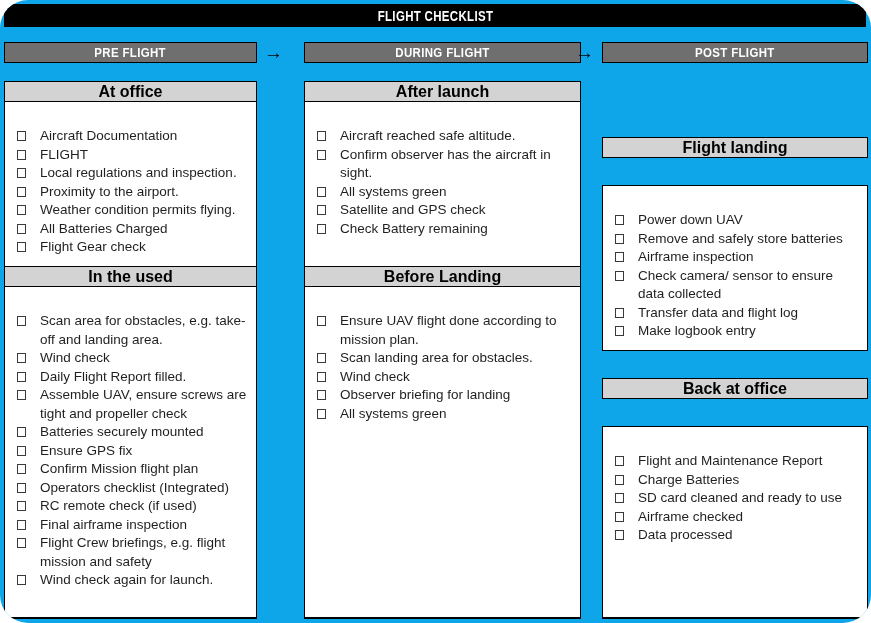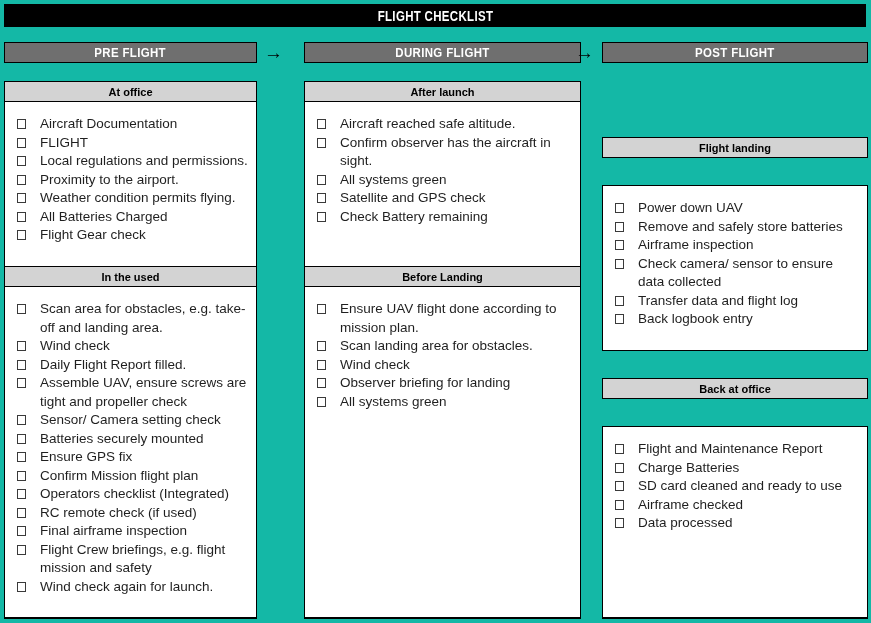--- a/index.html
+++ b/index.html
@@ -7,21 +7,21 @@
     --title-text:#ffffff;
     --phase-bar-bg:#6f6f6f;
     --phase-text:#ffffff;
     --section-header-bg:#d3d3d3;
     --border:#000000;
     --body-text:#1f1f1f;
   }
   *{box-sizing:border-box;margin:0;padding:0;}
   html,body{background:#ffffff;}
   body{font-family:"Liberation Sans",sans-serif;color:var(--body-text);}
-  .page{position:relative;width:871px;height:623px;background:#14b8a6;overflow:hidden;}
+  .page{position:relative;width:871px;height:623px;background:#0ea5e9;overflow:hidden;border-radius:28px;}
 
   .title-bar{
     position:absolute;left:4px;top:4px;width:862px;height:23px;
     background:var(--title-bar-bg);
     display:flex;align-items:center;justify-content:center;
   }
   .title-bar span{
     display:inline-block;color:var(--title-text);font-weight:bold;font-size:14px;
     transform:scaleX(.82);letter-spacing:.4px;white-space:nowrap;
   }
@@ -39,31 +39,31 @@
   .phasebar span{
     display:inline-block;color:var(--phase-text);font-weight:bold;font-size:13.5px;
     transform:scaleX(.85);letter-spacing:.4px;white-space:nowrap;
   }
   .phase-gap{flex:0 0 18px;}
 
   .sect-header{
     height:21px;flex:0 0 21px;background:var(--section-header-bg);
     border:1px solid var(--border);
     display:flex;align-items:center;justify-content:center;
-    font-weight:bold;font-size:11px;color:#000;
+    font-weight:bold;font-size:16px;color:#000;
   }
   .content{
     background:#ffffff;border:1px solid var(--border);border-bottom-width:2px;
     margin-top:-1px;overflow:hidden;
   }
   .content.first{flex:0 0 166px;border-bottom-width:1px;}
   .content.second{flex:1 1 auto;}
   .sect-header.stacked{margin-top:-1px;}
 
-  ul.checklist{list-style:none;padding:13px 4px 0 8px;margin:0;}
+  ul.checklist{list-style:none;padding:25px 4px 0 8px;margin:0;}
   li.item{display:flex;align-items:flex-start;line-height:18.5px;font-size:13.5px;}
   .cb{
     flex:0 0 auto;width:9px;height:10px;margin:4px 0 0 4px;
     border:1px solid #3a3a3a;background:#ffffff;
   }
   .txt{margin-left:14px;}
 
   .arrow{
     position:absolute;top:42px;height:21px;
     display:flex;align-items:center;justify-content:center;
@@ -96,21 +96,21 @@
     <span class="txt">Aircraft Documentation</span>
   </li>
 
   <li class="item">
     <span class="cb"></span>
     <span class="txt">FLIGHT</span>
   </li>
 
   <li class="item">
     <span class="cb"></span>
-    <span class="txt">Local regulations and permissions.</span>
+    <span class="txt">Local regulations and inspection.</span>
   </li>
 
   <li class="item">
     <span class="cb"></span>
     <span class="txt">Proximity to the airport.</span>
   </li>
 
   <li class="item">
     <span class="cb"></span>
     <span class="txt">Weather condition permits flying.</span>
@@ -145,24 +145,20 @@
   <li class="item">
     <span class="cb"></span>
     <span class="txt">Daily Flight Report filled.</span>
   </li>
 
   <li class="item">
     <span class="cb"></span>
     <span class="txt">Assemble UAV, ensure screws are tight and propeller check</span>
   </li>
 
-  <li class="item">
-    <span class="cb"></span>
-    <span class="txt">Sensor/ Camera setting check</span>
-  </li>
 
   <li class="item">
     <span class="cb"></span>
     <span class="txt">Batteries securely mounted</span>
   </li>
 
   <li class="item">
     <span class="cb"></span>
     <span class="txt">Ensure GPS fix</span>
   </li>
@@ -303,21 +299,21 @@
     <span class="txt">Check camera/ sensor to ensure data collected</span>
   </li>
 
   <li class="item">
     <span class="cb"></span>
     <span class="txt">Transfer data and flight log</span>
   </li>
 
   <li class="item">
     <span class="cb"></span>
-    <span class="txt">Back logbook entry</span>
+    <span class="txt">Make logbook entry</span>
   </li>
 </ul>
     </div>
     <div class="sect-header stacked">
       <span>Back at office</span>
     </div>
     <div class="content second">
       <ul class="checklist">
   <li class="item">
     <span class="cb"></span>

